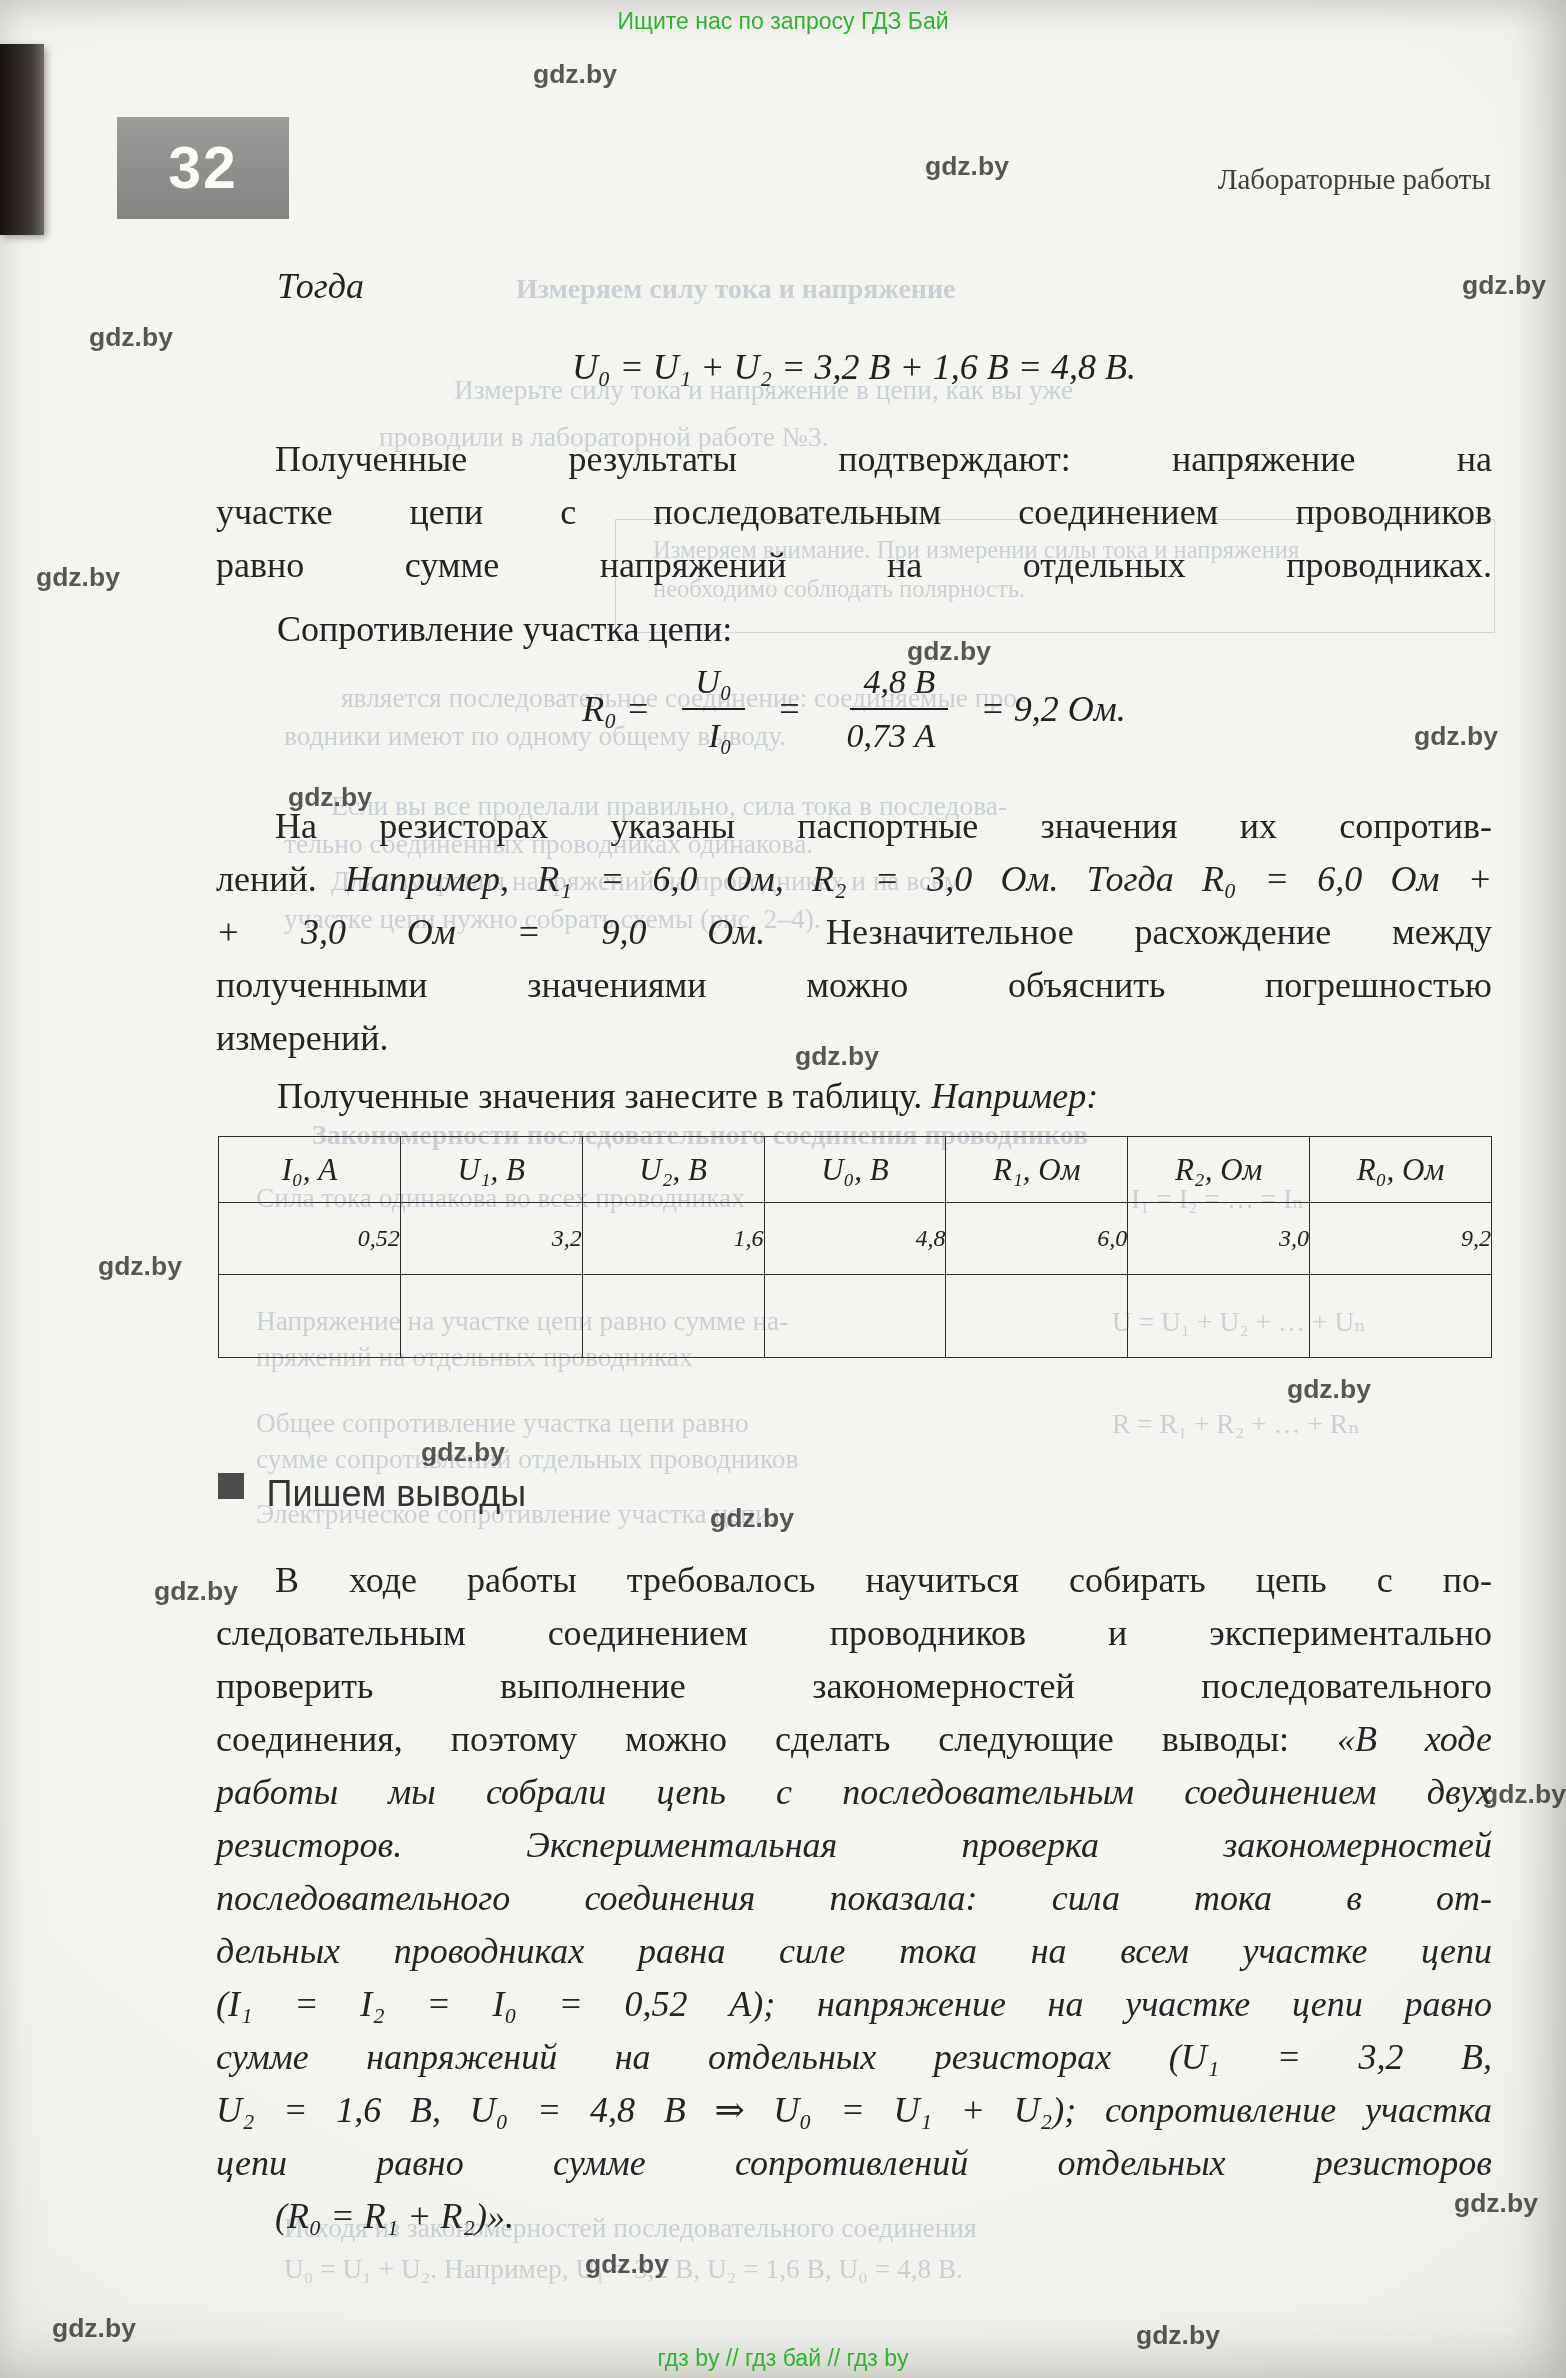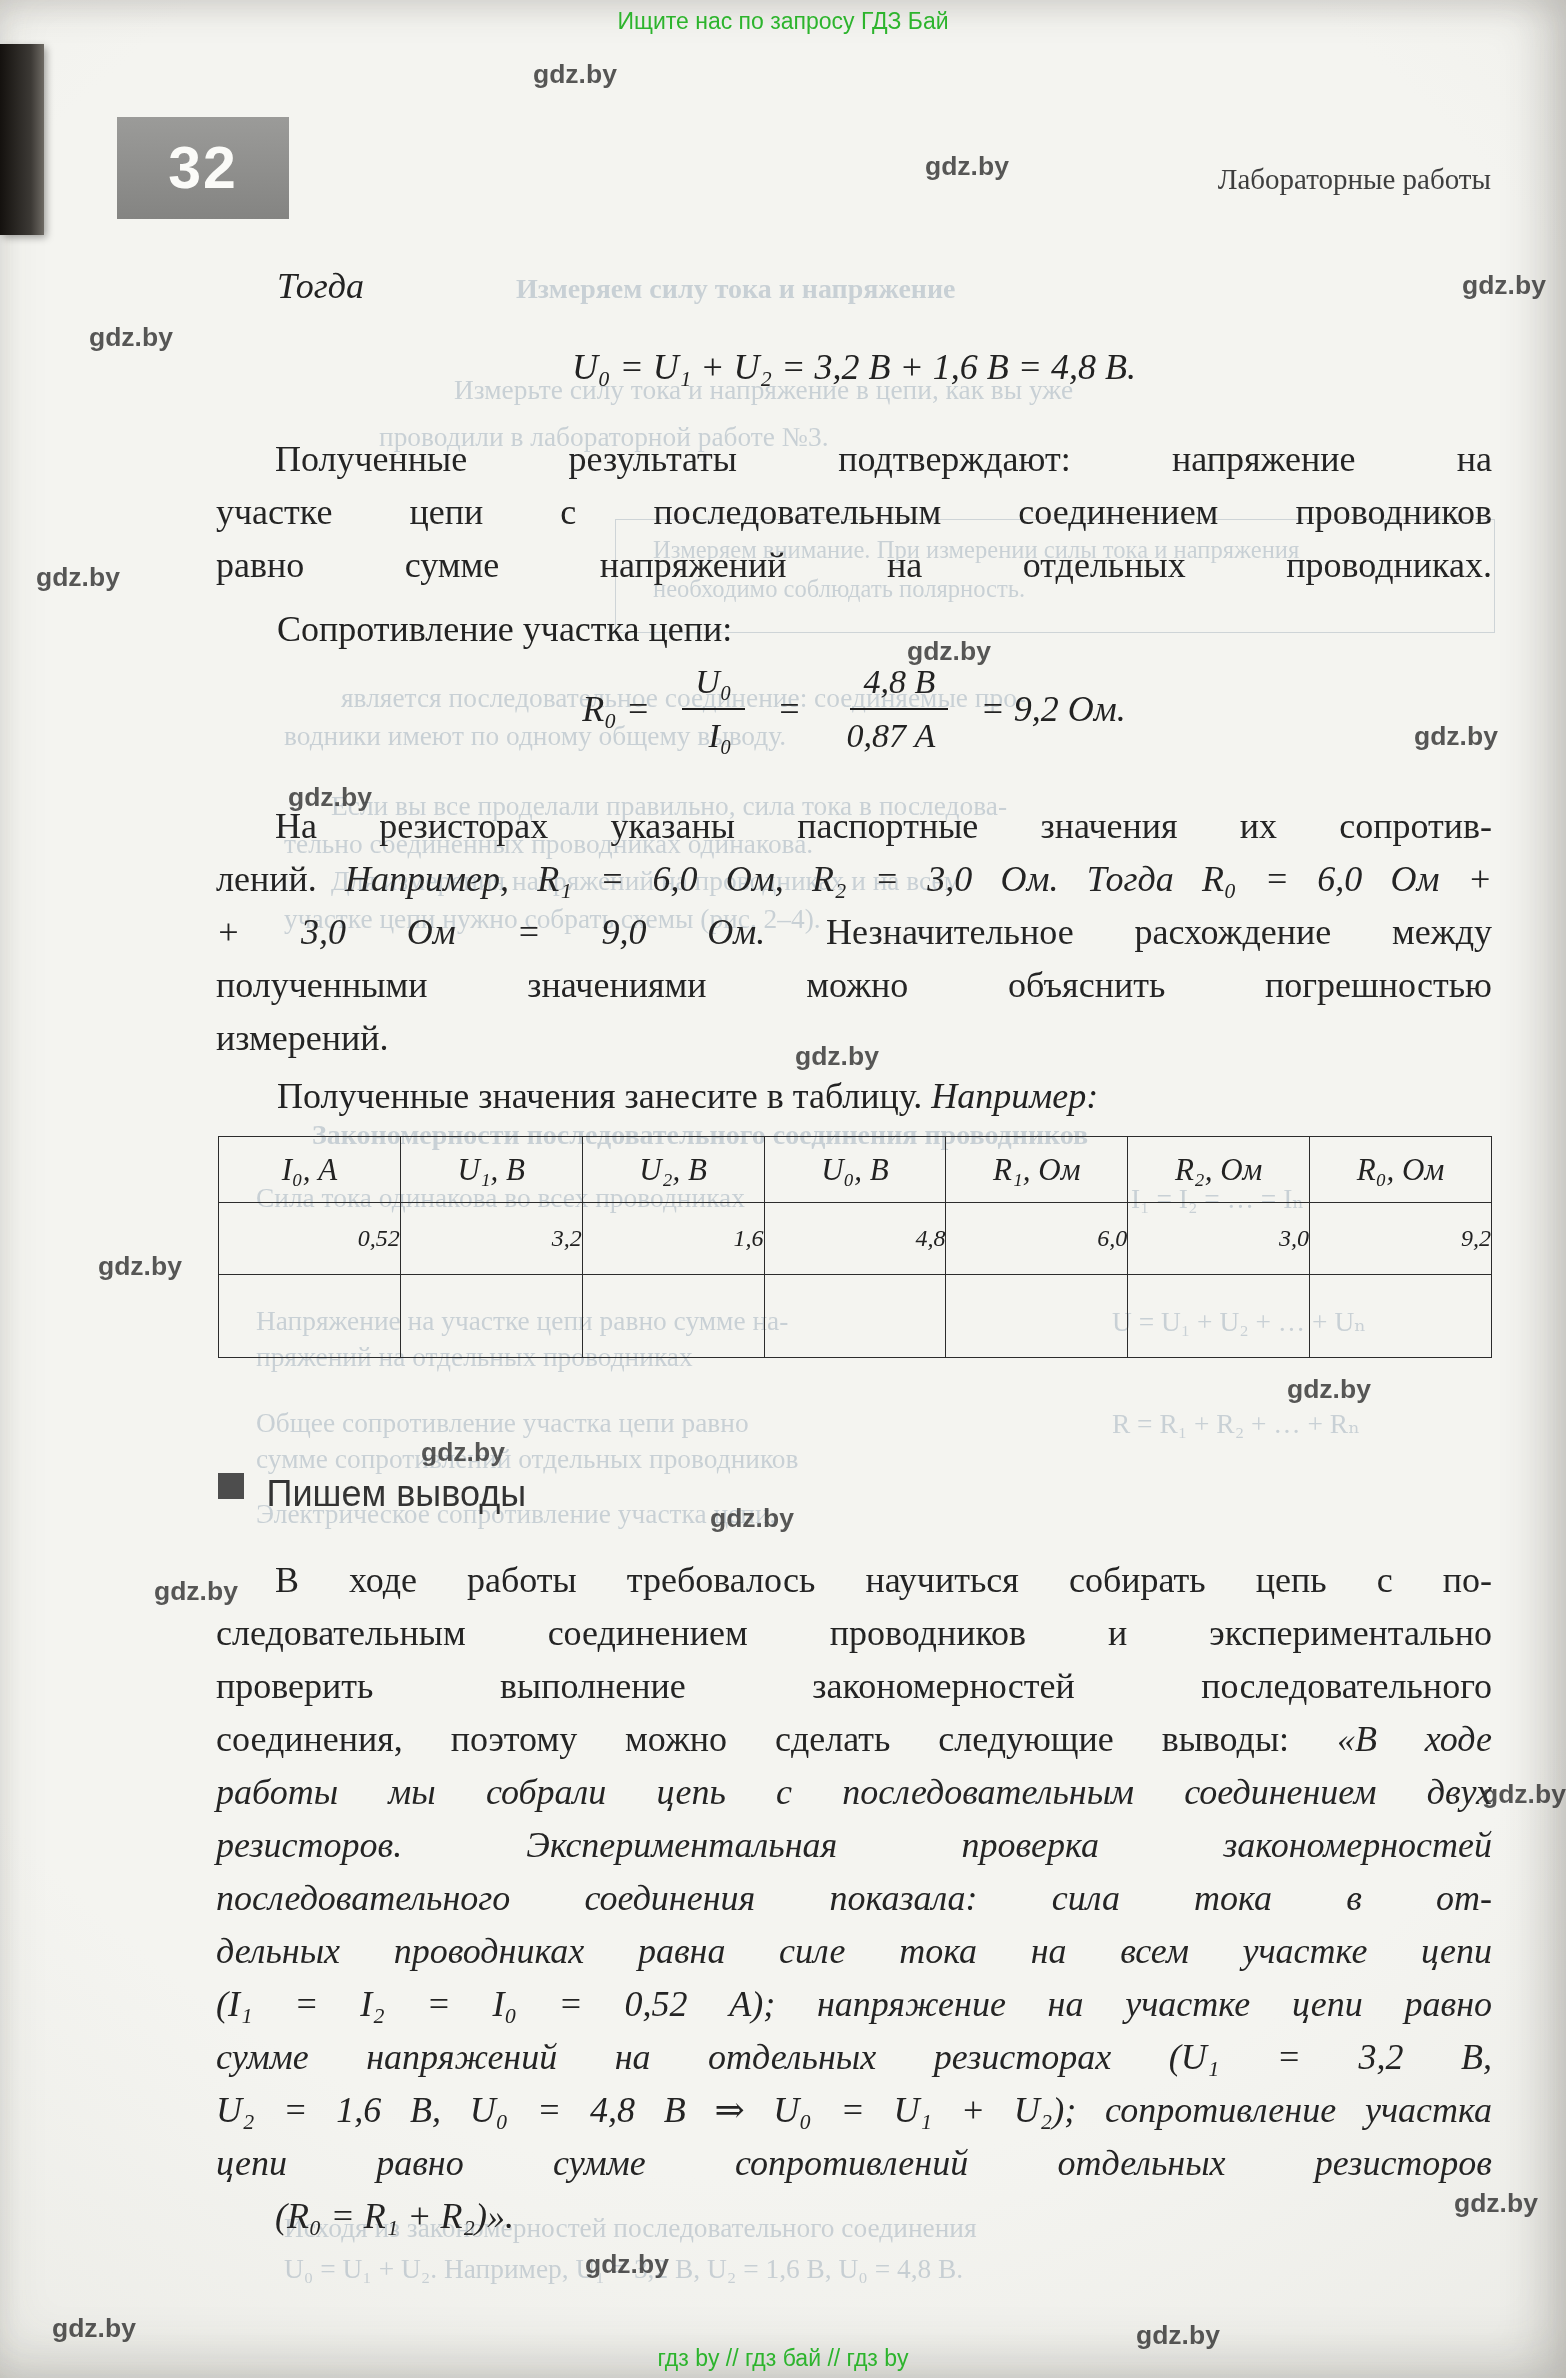--- a/index.html
+++ b/index.html
@@ -106,21 +106,21 @@
 
   <div class="frac-row" style="top:662px">
     <span>R₀ =</span>
     <span class="frac">
       <span class="num">U₀</span>
       <span class="den">I₀</span>
     </span>
     <span>=</span>
     <span class="frac">
       <span class="num">4,8 В</span>
-      <span class="den">0,87 А</span>
+      <span class="den">0,73 А</span>
     </span>
     <span>= 9,2 Ом.</span>
   </div>
 
   <div class="para indent" style="top:800px"><span>На резисторах указаны паспортные значения их сопротив-
 лений. </span><span class="it">Например, R₁ = 6,0 Ом, R₂ = 3,0 Ом. Тогда R₀ = 6,0 Ом +
 + 3,0 Ом = 9,0 Ом. </span><span>Незначительное расхождение между
 полученными значениями можно объяснить погрешностью
 измерений.</span></div>
 

